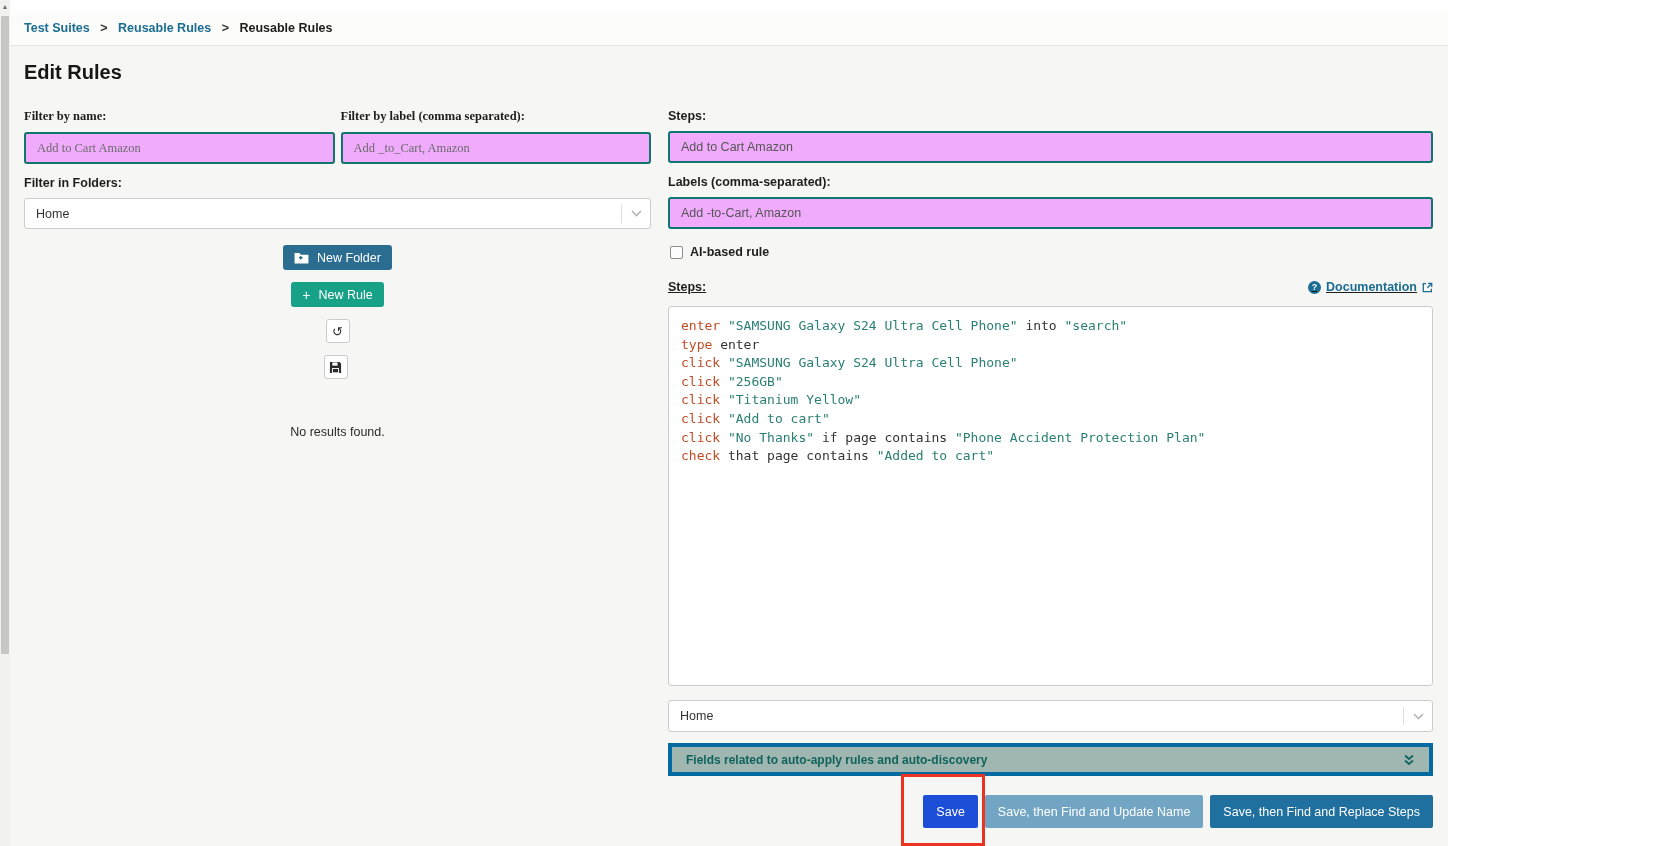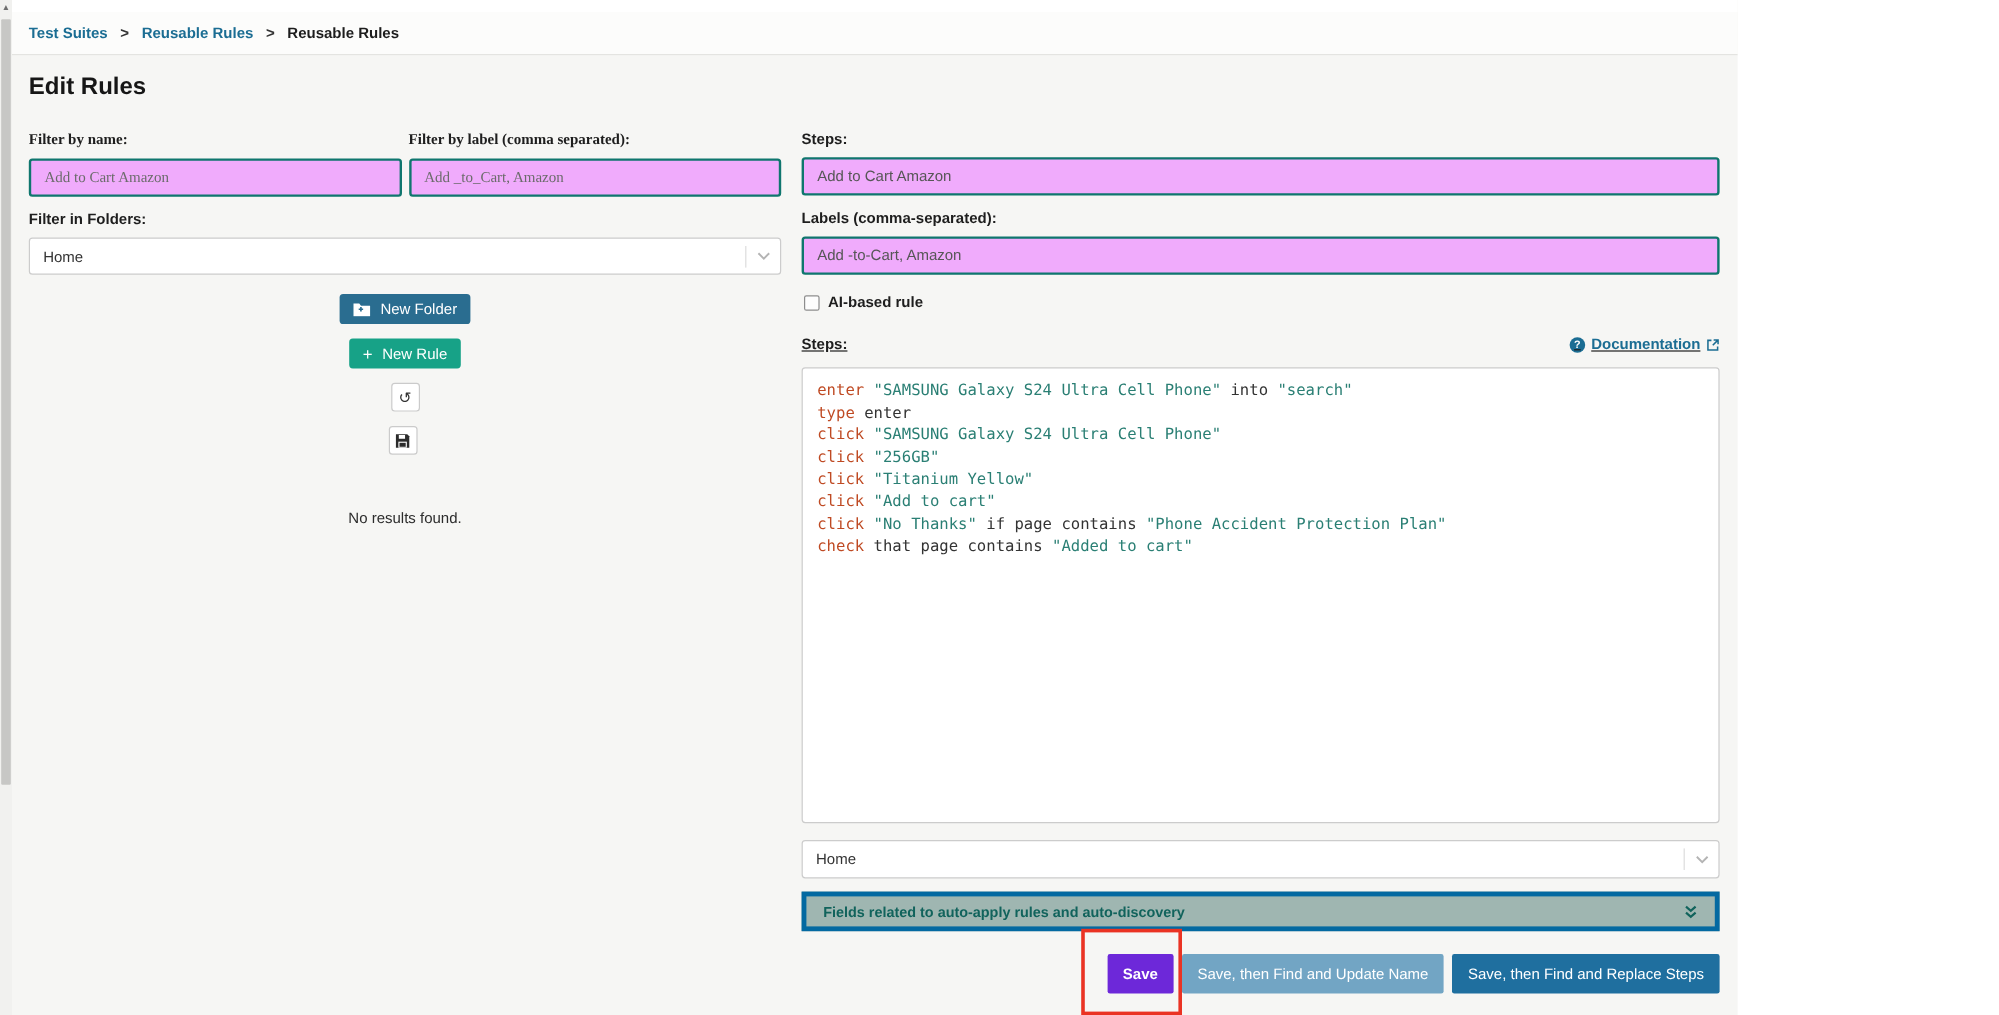--- a/index.html
+++ b/index.html
@@ -87,21 +87,21 @@
   .collapse-bar {
     margin-top:11px; height:33px; background:#9fb6b1; border:4px solid #0369a1;
     display:flex; align-items:center; justify-content:space-between; padding:0 14px; cursor:pointer;
   }
   .collapse-title { font-size:12px; font-weight:bold; color:#11635c; }
   .dbl-chev { color:#11635c; display:flex; align-items:center; }
 
   .actions-row { display:flex; justify-content:flex-end; align-items:center; gap:7px; margin-top:19px; }
   .action-btn { border:none; border-radius:2px; height:33px; padding:0 13px; font-family:inherit;
                 font-size:12.5px; color:#fff; cursor:pointer; }
-  .btn-save { background:#6d28d9;font-weight:bold; }
+  .btn-save { background:#1d4ed8; }
   .btn-save-update { background:#72a5c4; }
   .btn-save-replace { background:#1f6f9f; }
 
   .save-wrap { position:relative; display:inline-block; }
   .annotation-rect {
     position:absolute; left:-22px; top:-21px; right:-7px; bottom:-18px;
     border:3px solid #ea3323; pointer-events:none; z-index:10;
   }
 </style>
 </head>

